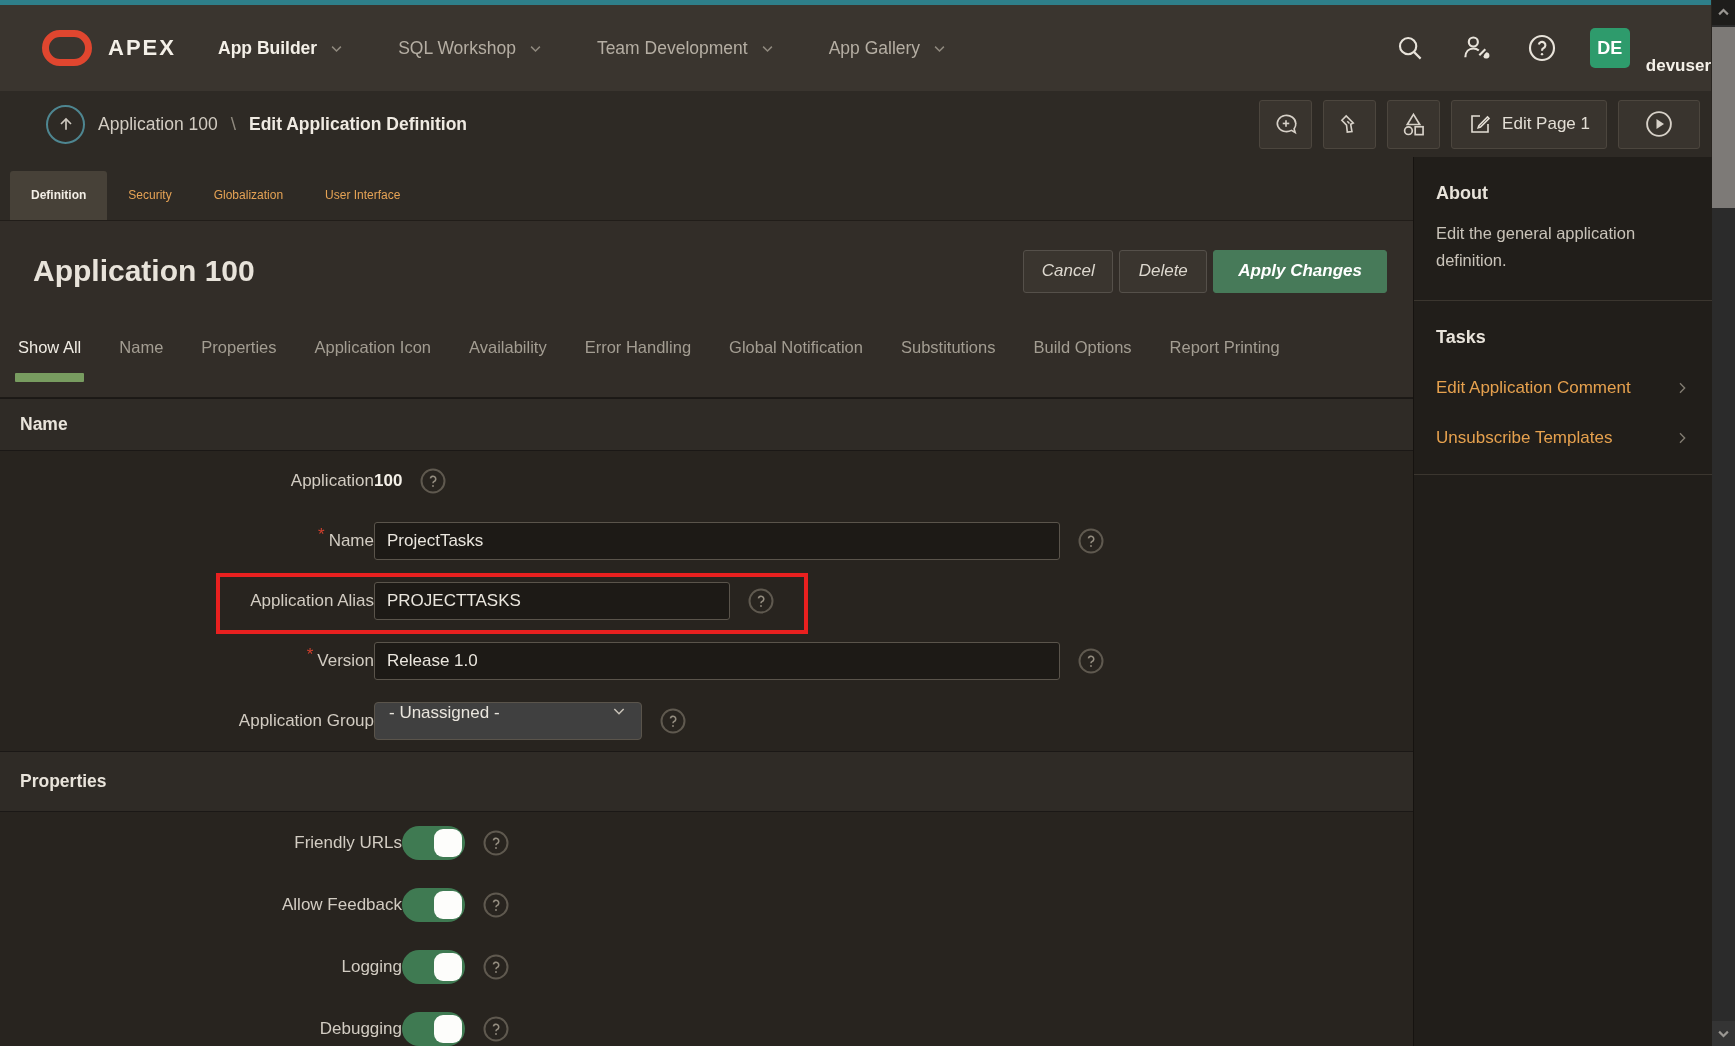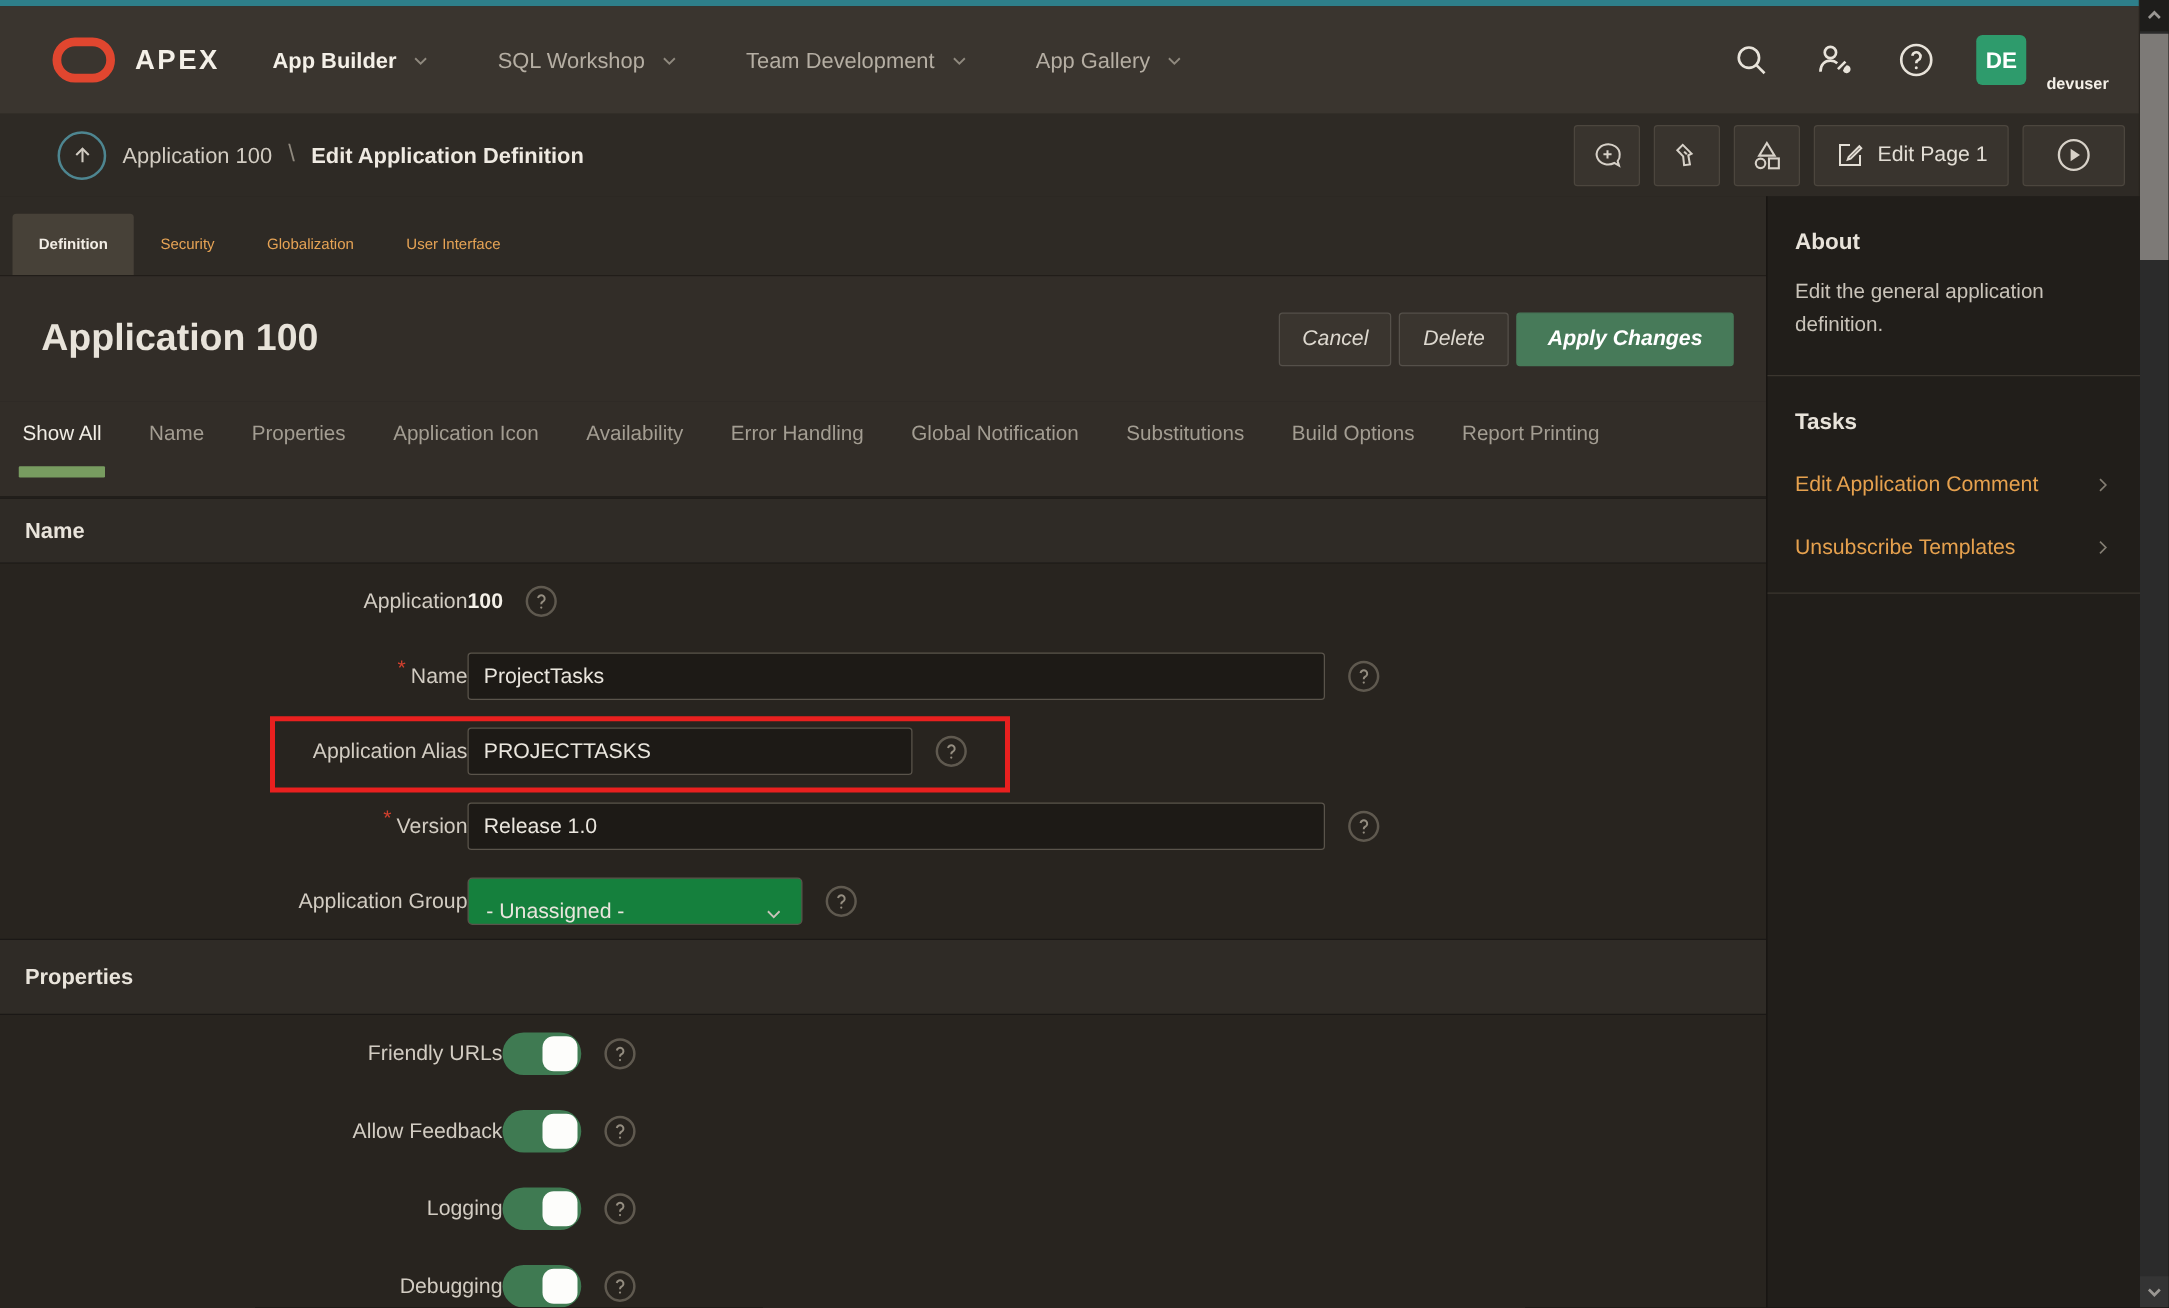--- a/index.html
+++ b/index.html
@@ -11,25 +11,25 @@
 
   
   .topnav{position:absolute;left:0;top:5px;width:1711px;height:86px;background:#3a352f;
           display:flex;align-items:center;}
   .brand{display:flex;align-items:center;gap:16px;padding-left:42px;width:200px;flex:0 0 auto;}
   .oracle-ring{width:50px;height:36px;border:7px solid #e0462f;border-radius:18px;}
   .brand-name{color:#f4f0e8;font-size:22px;font-weight:bold;letter-spacing:2px;}
   .nav-menus{display:flex;align-items:center;gap:54px;padding-left:18px;}
   .nav-item{display:flex;align-items:center;gap:12px;font-size:17.5px;color:#b5aea3;cursor:pointer;}
   .nav-item.active .nav-label{color:#f4f0e8;font-weight:bold;}
-  .nav-right{margin-left:auto;display:flex;align-items:center;gap:30px;padding-right:24px;}
+  .nav-right{margin-left:auto;display:flex;align-items:center;gap:30px;}
   .icon-btn{width:36px;height:36px;display:flex;align-items:center;justify-content:center;color:#e8e3da;}
   .avatar{width:40px;height:40px;border-radius:5px;background:#2e9b6c;color:#fff;font-weight:bold;
           font-size:18px;display:flex;align-items:center;justify-content:center;}
-  .username{color:#f4f0e8;font-size:13px;font-weight:bold;margin-left:-14px;margin-top:36px;}
+  .username{color:#f4f0e8;font-size:17px;font-weight:bold;margin-left:-14px;margin-top:36px;}
 
   
   .crumbbar{position:absolute;left:0;top:91px;width:1711px;height:66px;background:#2e2a25;
             display:flex;align-items:center;}
   .crumb-left{display:flex;align-items:center;gap:13px;padding-left:46px;}
   .up-circle{width:39px;height:39px;border-radius:50%;border:2px solid #4e8691;color:#cfc9c0;
              display:flex;align-items:center;justify-content:center;}
   .crumb-parent{color:#d2ccc2;font-size:17.5px;}
   .crumb-sep{color:#8f897e;font-size:19px;}
   .crumb-current{color:#efeae2;font-size:17.5px;font-weight:bold;}
@@ -70,22 +70,22 @@
   .rows{background:#28241f;}
 
   .frow{height:60px;display:flex;align-items:center;}
   .trow{height:62px;display:flex;align-items:center;padding-left:28px;}
   .flabel{width:374px;text-align:right;font-size:17px;color:#d2ccc2;position:relative;}
   .req{color:#d1402e;font-size:17px;position:relative;top:-6px;margin-right:4px;}
   .fctrl{display:flex;align-items:center;gap:18px;}
   .fvalue{font-size:17px;font-weight:bold;color:#f4f0e8;}
   .tinput{height:38px;background:#1d1a16;border:1px solid #5a544b;border-radius:3px;color:#eae6de;
           font-size:17px;padding:0 12px;outline:none;}
-  .fselect{height:38px;width:268px;background:#15803d;border:1px solid #5a544b;border-radius:4px;
-           color:#e9e5dd;font-size:17px;display:flex;align-items:flex-end;padding:0 14px;cursor:pointer;}
+  .fselect{height:38px;width:268px;background:#404040;border:1px solid #5a544b;border-radius:4px;
+           color:#e9e5dd;font-size:17px;display:flex;align-items:flex-start;padding:0 14px;cursor:pointer;}
   .fselect .sel-chev{margin-left:auto;color:#c9c3b9;}
   .help{width:26px;height:26px;border-radius:50%;border:2px solid #5f594f;color:#948d80;font-size:14px;
         display:flex;align-items:center;justify-content:center;flex:0 0 auto;cursor:pointer;}
   .toggle{width:63px;height:34px;border-radius:17px;background:#3f7a52;position:relative;cursor:pointer;flex:0 0 auto;}
   .toggle .knob{position:absolute;right:3px;top:3px;width:28px;height:28px;border-radius:9px;background:#fdfdfb;}
 
   
   .sidebar{position:absolute;left:1413px;top:157px;width:299px;height:889px;background:#211e1a;
            border-left:1px solid #161310;padding:0 22px;}
   .sb-title{font-size:18px;font-weight:bold;color:#e8e3da;margin:26px 0 0;}

